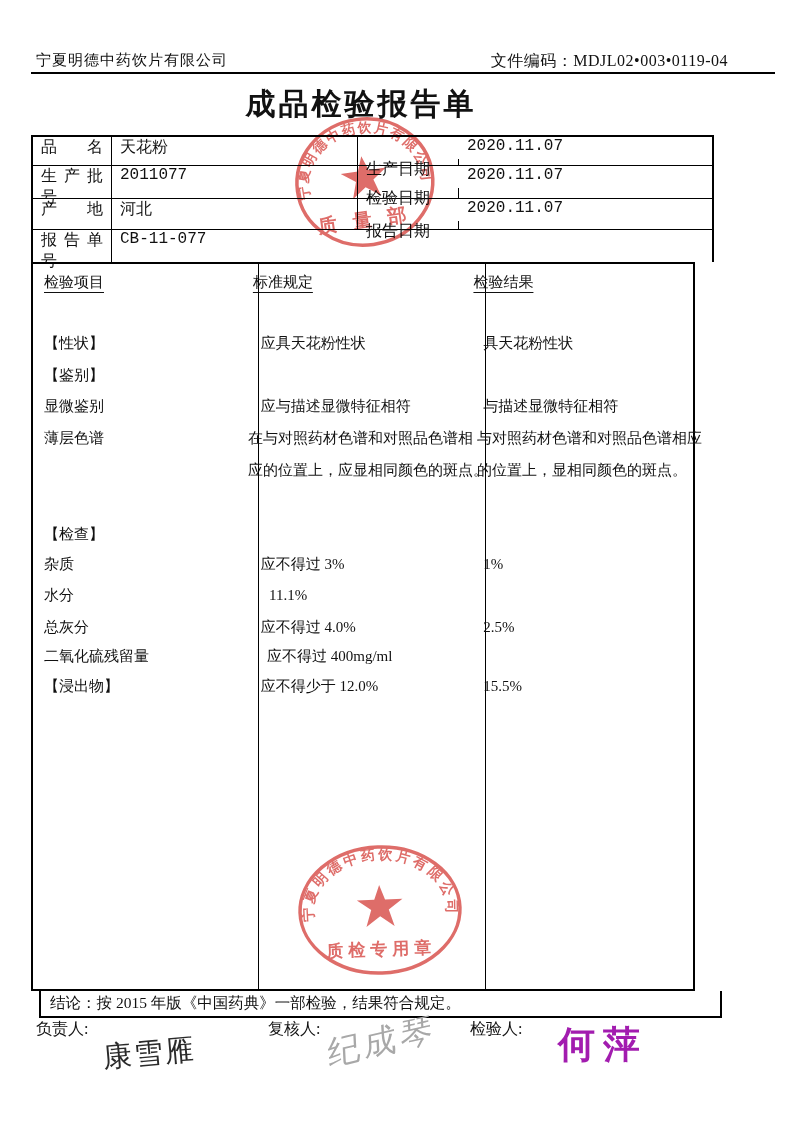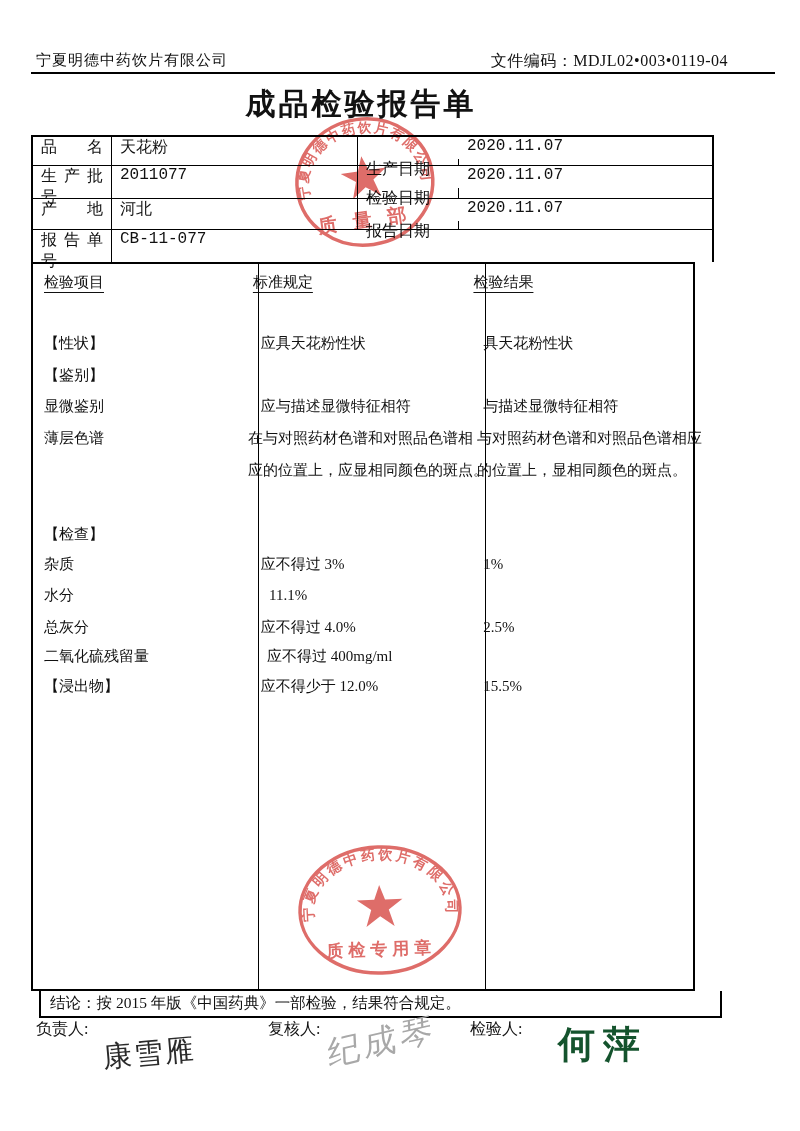--- a/index.html
+++ b/index.html
@@ -35,21 +35,21 @@
   .thead .c-std,.thead .c-res{text-align:left;padding-left:0;}
   .thead span{text-decoration:underline;text-underline-offset:5px;}
   
   .concl{top:991px;left:31px;width:683px;height:27px;box-sizing:border-box;
     border:2px solid #000;border-top:none;display:flex;align-items:center;
     padding-left:9px;font-size:15.5px;margin-left:8px;}
   .sig-label{top:1019px;font-size:16px;}
   .sig{transform-origin:left center;white-space:nowrap;}
   .sig1{top:1038px;left:103px;font-size:29px;color:#2a2a2a;transform:rotate(-5deg);letter-spacing:2px;}
   .sig2{top:1032px;left:328px;font-size:33px;color:#a8a8a8;transform:rotate(-13deg) skewX(-10deg);letter-spacing:4px;}
-  .sig3{top:1020px;left:558px;font-size:37px;color:#14532d;font-weight:bold;letter-spacing:8px;}
+  .sig3{top:1020px;left:558px;font-size:37px;color:#a21caf;font-weight:bold;letter-spacing:8px;}
   
   .stamp{position:absolute;mix-blend-mode:multiply;opacity:.85;}
   .stamp1{left:285px;top:108px;transform:rotate(-8deg);}
   .stamp2{left:290px;top:839px;transform:rotate(-2deg);}
 </style>
 </head>
 <body>
 
 <div class="page">
 

